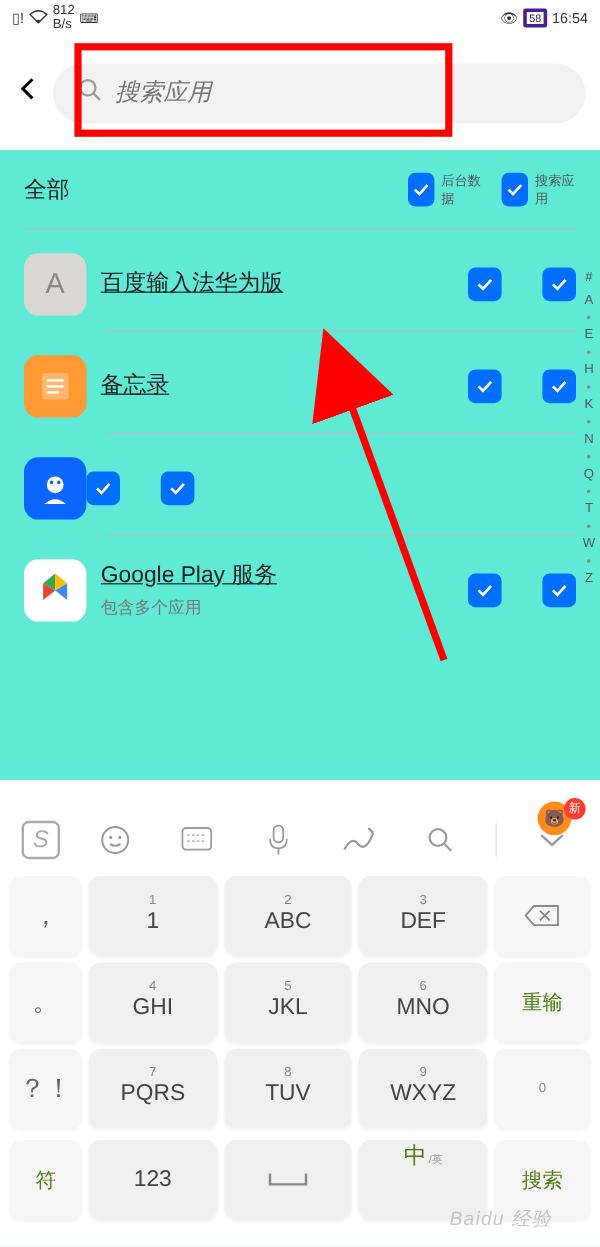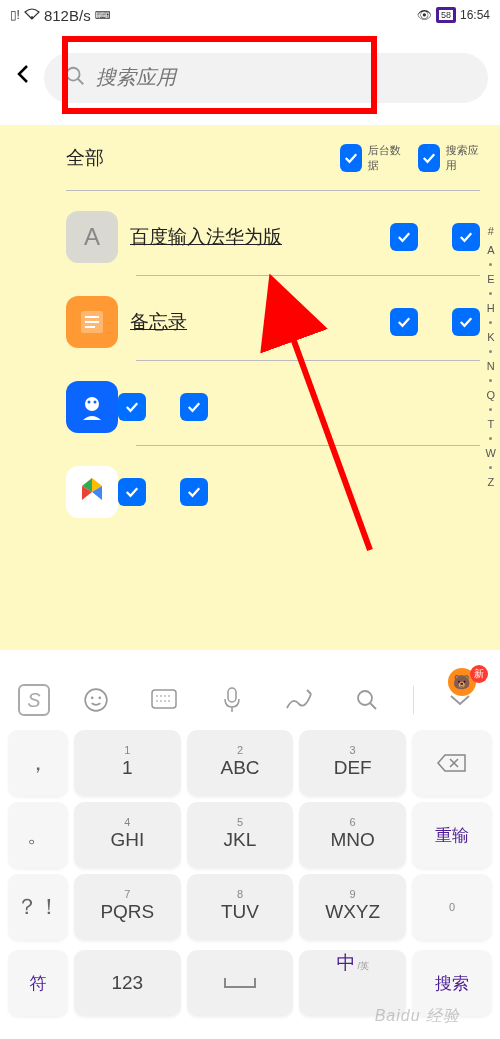--- a/index.html
+++ b/index.html
@@ -1,28 +1,28 @@
 <!DOCTYPE html>
 <html><head>
 <meta charset="utf-8">
 <style>
 * { margin: 0; padding: 0; box-sizing: border-box; font-family: -apple-system, "PingFang SC", sans-serif; }
 body { width: 500px; height: 1039px; background: #fff; overflow: hidden; position: relative; }
 
 .status-bar { height: 30px; display: flex; justify-content: space-between; align-items: center; padding: 0 10px; font-size: 12px; color: #333; }
 .status-left, .status-right { display: flex; align-items: center; gap: 4px; }
-.status-net { display: flex; line-height: 1; font-size: 15px; }
+.status-net { display: flex; flex-direction: column; line-height: 1; font-size: 11px; }
 
 .search-area { height: 95px; position: relative; display: flex; align-items: center; padding: 0 12px; gap: 8px; }
 .back-btn { font-size: 26px; color: #000; }
 .search-box { flex: 1; height: 50px; background: #f2f2f2; border-radius: 25px; display: flex; align-items: center; padding: 0 20px; gap: 10px; }
 .search-box input { border: none; background: transparent; outline: none; font-size: 20px; color: #999; width: 100%; font-style: italic; }
 .red-rect { position: absolute; border: 6px solid #ff0000; top: 6px; left: 62px; width: 315px; height: 78px; pointer-events: none; z-index: 20; }
 
-.app-list { background: #fef9c3; position: relative; height: 525px; overflow: hidden; padding-left: 46px; }
+.app-list { background: #5eead4; position: relative; height: 525px; overflow: hidden; }
 .list-header { display: flex; align-items: center; padding: 18px 20px 5px 20px; }
 .header-label { flex: 1; font-size: 19px; color: #222; }
 .col-check { width: 62px; display: flex; flex-direction: row; align-items: center; gap: 6px; }
 .col-check-label { font-size: 11px; color: #555; }
 .checkbox { width: 28px; height: 28px; background: #006eff; border-radius: 6px; display: flex; align-items: center; justify-content: center; }
 .checkbox svg { width: 18px; height: 18px; }
 .hr { height: 1px; background: #bbb; margin: 12px 20px 0 20px; }
 
 .app-row { display: flex; align-items: center; padding: 20px 20px 0 20px; }
 .app-icon { width: 52px; height: 52px; border-radius: 12px; display: flex; align-items: center; justify-content: center; font-weight: 500; }
@@ -43,21 +43,21 @@
 
 .kbd-toolbar { height: 60px; display: flex; align-items: center; justify-content: space-around; padding: 0 6px; margin-top: 20px; }
 .kbd-tool { width: 44px; height: 44px; display: flex; align-items: center; justify-content: center; color: #888; }
 
 .kbd-grid { display: grid; grid-template-columns: 60px 1fr 1fr 1fr 80px; gap: 6px; padding: 0 8px 10px 8px; }
 .key { background: #f0f0f0; border-radius: 10px; height: 66px; display: flex; flex-direction: column; align-items: center; justify-content: center; box-shadow: 0 2px 3px rgba(0,0,0,0.05); }
 .key-side { background: #f6f6f6; }
 .key-num { font-size: 11px; color: #888; line-height: 1; }
 .key-main { font-size: 19px; color: #444; line-height: 1.3; }
 .key-punct { font-size: 22px; color: #666; }
-.key-cn { font-size: 17px; color: #4c1d95; }
+.key-cn { font-size: 17px; color: #4d7c0f; }
 .key-sub2 { font-size: 9px; color: #999; }
 .kbd-bottom { display: grid; grid-template-columns: 60px 1fr 1fr 1fr 80px; gap: 6px; padding: 0 8px 10px 8px; }
 .key-zhong { flex-direction: row; align-items: baseline; gap: 2px; }
 
 .watermark { position: absolute; bottom: 12px; right: 40px; color: rgba(120,120,120,0.4); font-size: 16px; font-style: italic; letter-spacing: 1px; z-index: 30; text-align: right; }
 </style>
 </head>
 <body>
 
 <div class="status-bar">
@@ -193,20 +193,24 @@
       </div>
       <div class="hr" style="margin-left: 90px;"></div>
       <div class="app-row">
         <div class="app-icon" style="background: rgb(255, 255, 255);">
           <svg width="40" height="40" viewBox="0 0 40 40">
             <path d="M20 6 L20 20 L10 14 Z" fill="#34a853"></path>
             <path d="M20 6 L20 20 L30 14 Z" fill="#fbbc04"></path>
             <path d="M20 20 L10 28 L10 14 Z" fill="#ea4335"></path>
             <path d="M20 20 L30 28 L30 14 Z" fill="#4285f4"></path>
           </svg>
+        </div>
+        <div class="app-info">
+          <div class="app-name">Google Play 服务</div>
+          <div class="app-sub">包含多个应用</div>
         </div>
         <div class="row-checks">
           <div class="checkbox">
             <svg viewBox="0 0 24 24">
               <path d="M5 12 L10 17 L19 7" fill="none" stroke="#fff" stroke-width="3"></path>
             </svg>
           </div>
           <div class="checkbox">
             <svg viewBox="0 0 24 24">
               <path d="M5 12 L10 17 L19 7" fill="none" stroke="#fff" stroke-width="3"></path>

